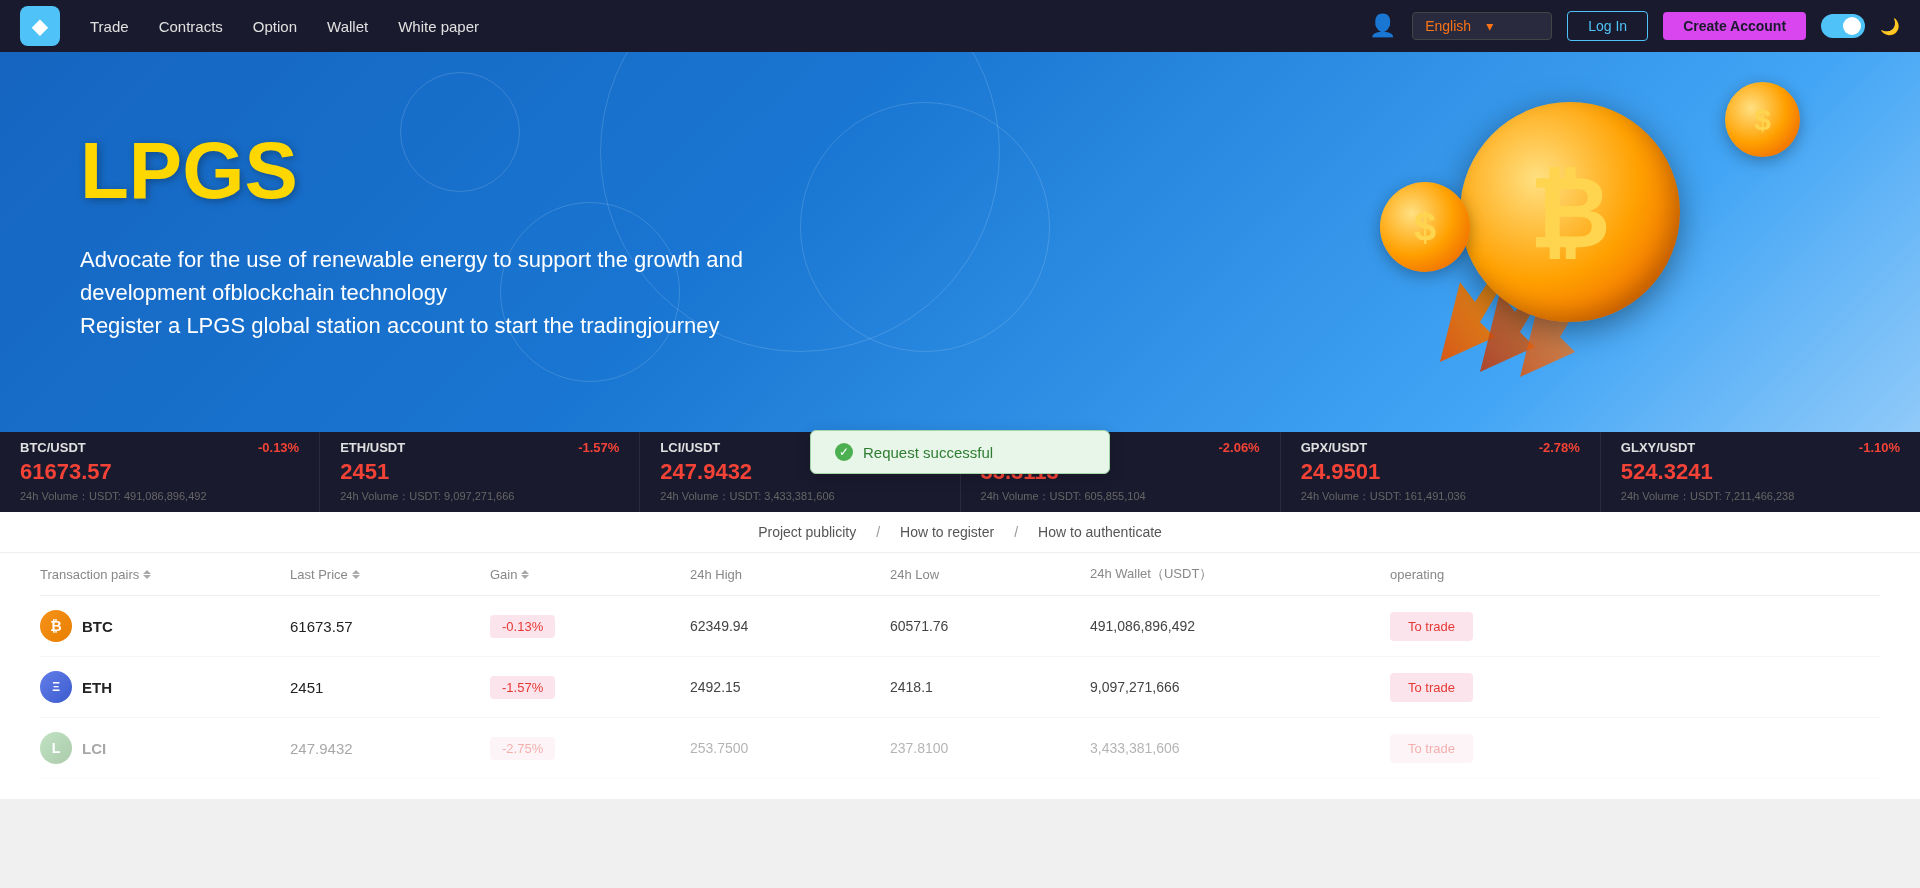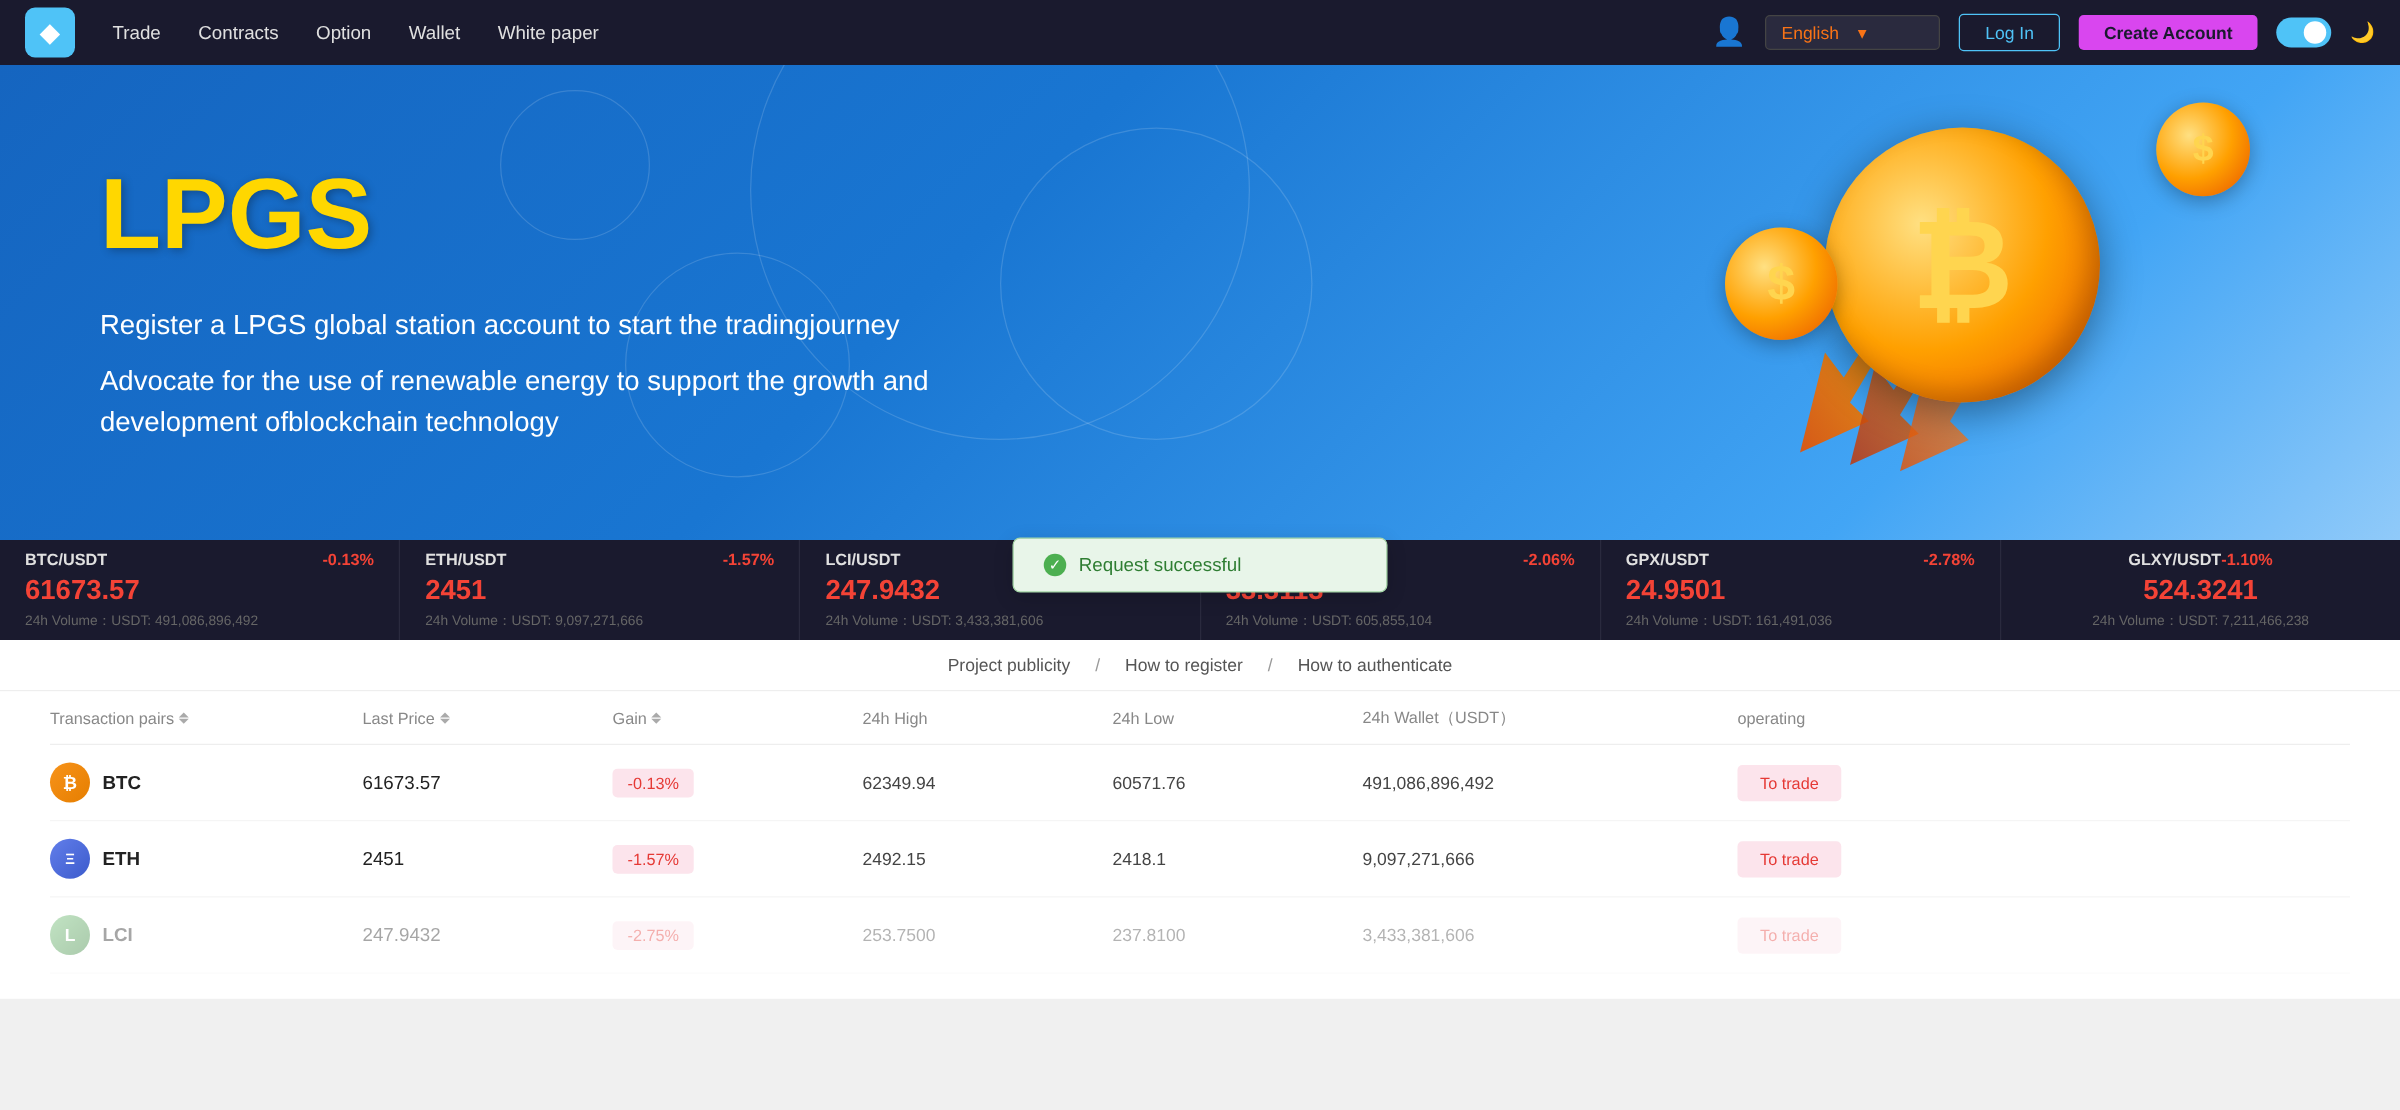--- a/index.html
+++ b/index.html
@@ -441,22 +441,22 @@
 
 <div class="hero">
   <div class="hero-bg-circles">
     <div class="hero-circle" style="width:400px;height:400px;top:-100px;left:600px;"></div>
     <div class="hero-circle" style="width:250px;height:250px;top:50px;left:800px;"></div>
     <div class="hero-circle" style="width:180px;height:180px;top:150px;left:500px;"></div>
     <div class="hero-circle" style="width:120px;height:120px;top:20px;left:400px;"></div>
   </div>
   <div class="hero-content">
     <div class="hero-title">LPGS</div>
+    <div class="hero-subtitle">Advocate for the use of renewable energy to support the growth and development ofblockchain technology</div>
     <div class="hero-subtitle" style="margin-bottom:12px;">Register a LPGS global station account to start the tradingjourney</div>
-    <div class="hero-subtitle">Advocate for the use of renewable energy to support the growth and development ofblockchain technology</div>
   </div>
   <div class="hero-image">
     <div class="bitcoin-container">
 
       <svg style="position:absolute;bottom:0;left:0;width:420px;height:320px;" viewBox="0 0 420 320">
 
         <polygon points="60,280 80,200 95,220 160,120 140,110 200,80 180,140 165,130 100,240 115,255" fill="url(#gold1)" opacity="0.9"></polygon>
         <polygon points="100,290 120,210 135,230 200,130 180,120 240,90 220,150 205,140 140,250 155,265" fill="url(#gold2)" opacity="0.85"></polygon>
         <polygon points="140,295 160,215 175,235 240,135 220,125 280,95 260,155 245,145 180,255 195,270" fill="url(#gold3)" opacity="0.8"></polygon>
         <defs>
@@ -519,21 +519,21 @@
     <div class="ticker-volume">24h Volume：USDT: 605,855,104</div>
   </div>
   <div class="ticker-item">
     <div class="ticker-header">
       <span class="ticker-pair">GPX/USDT</span>
       <span class="ticker-change-neg">-2.78%</span>
     </div>
     <div class="ticker-price">24.9501</div>
     <div class="ticker-volume">24h Volume：USDT: 161,491,036</div>
   </div>
-  <div class="ticker-item" style="border-right:none;align-items:center;">
+  <div class="ticker-item" style="border-right:none;">
     <div class="ticker-header">
       <span class="ticker-pair">GLXY/USDT</span>
       <span class="ticker-change-neg">-1.10%</span>
     </div>
     <div class="ticker-price">524.3241</div>
     <div class="ticker-volume">24h Volume：USDT: 7,211,466,238</div>
   </div>
 </div>
 
 <div class="toast-overlay">

